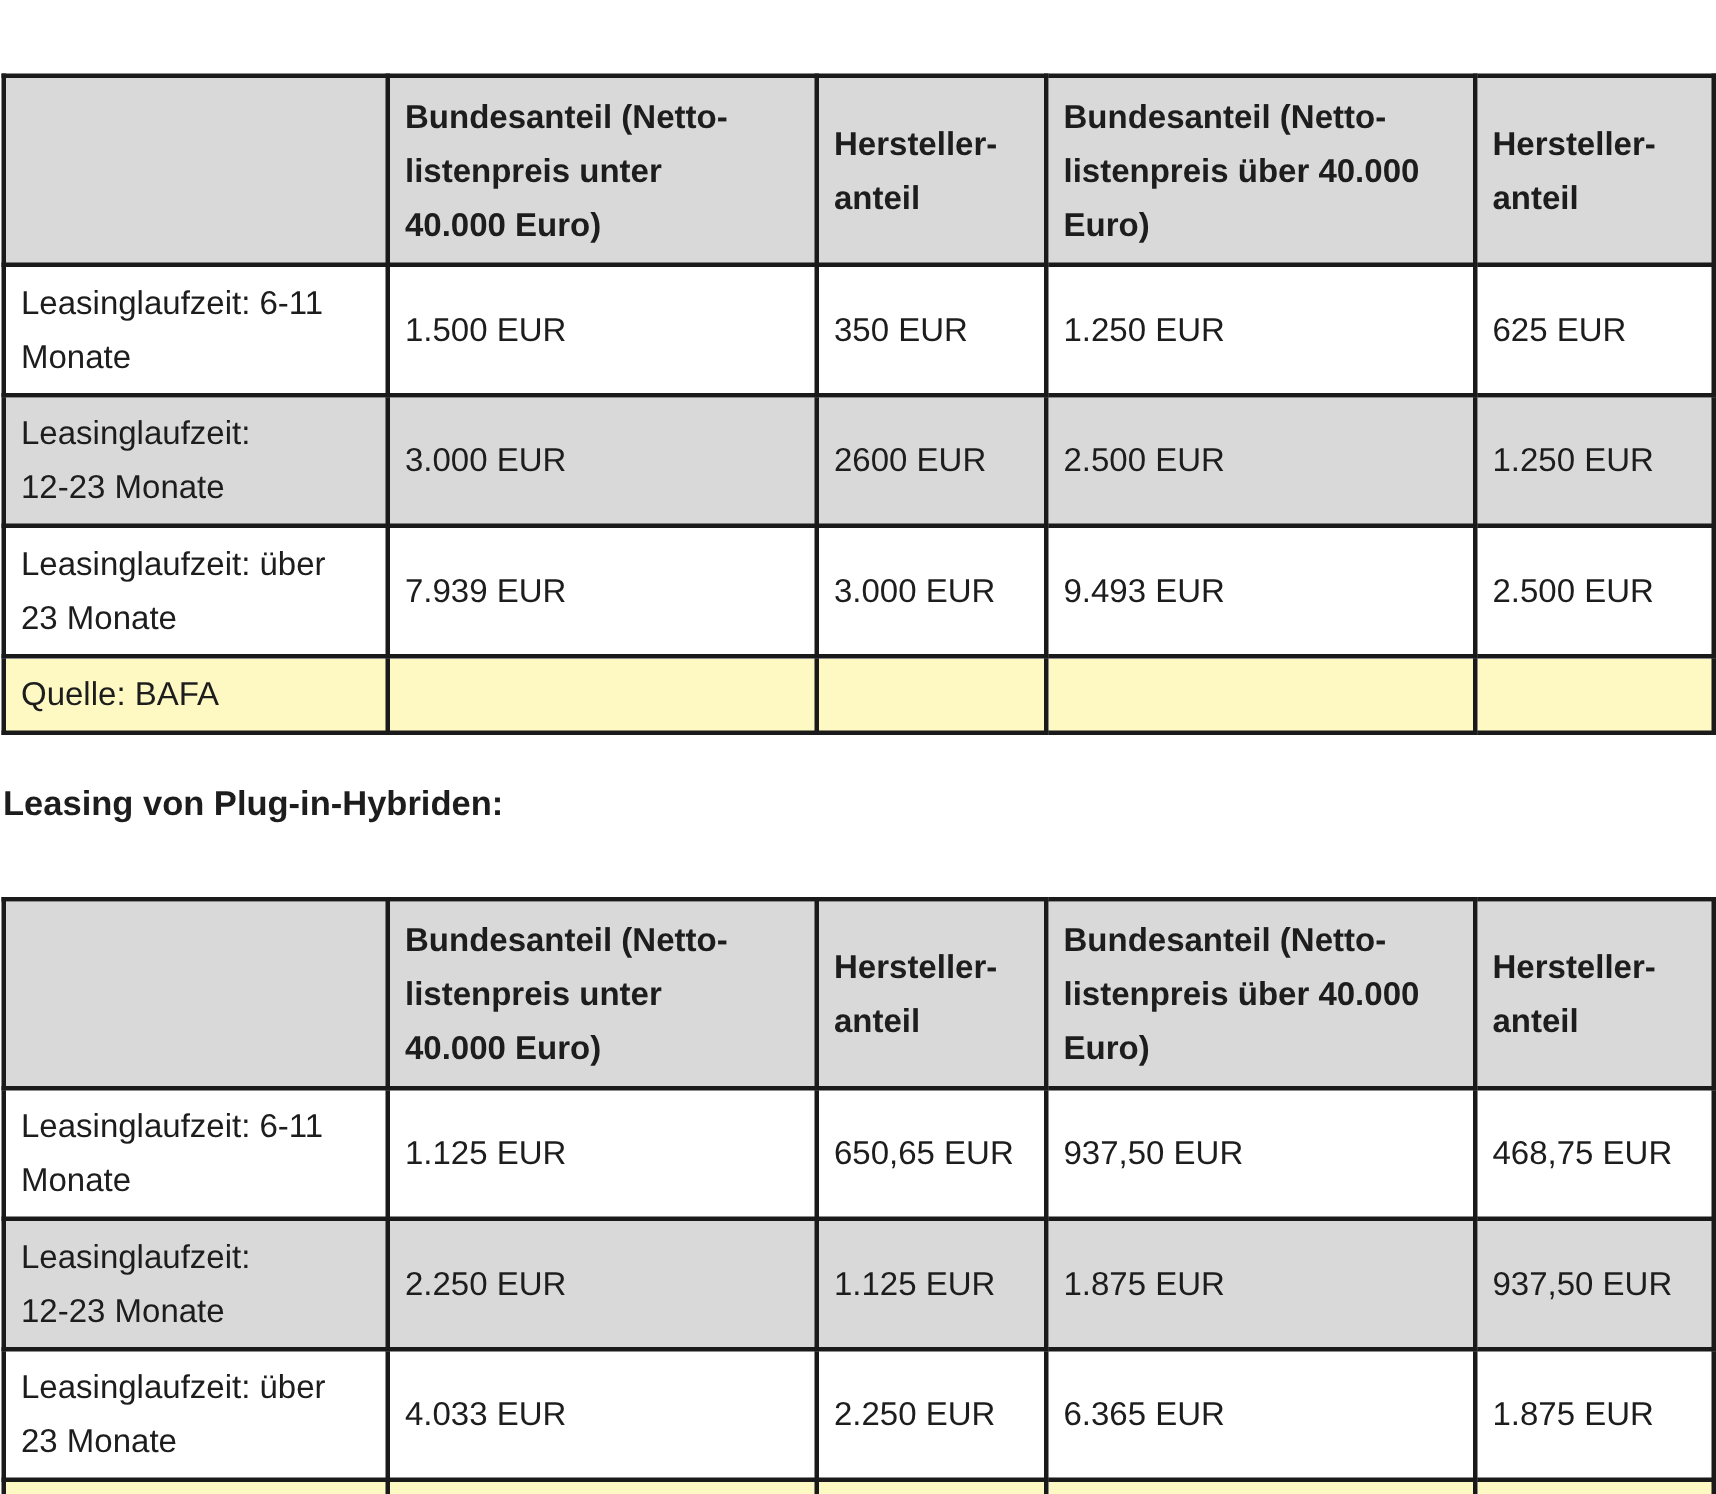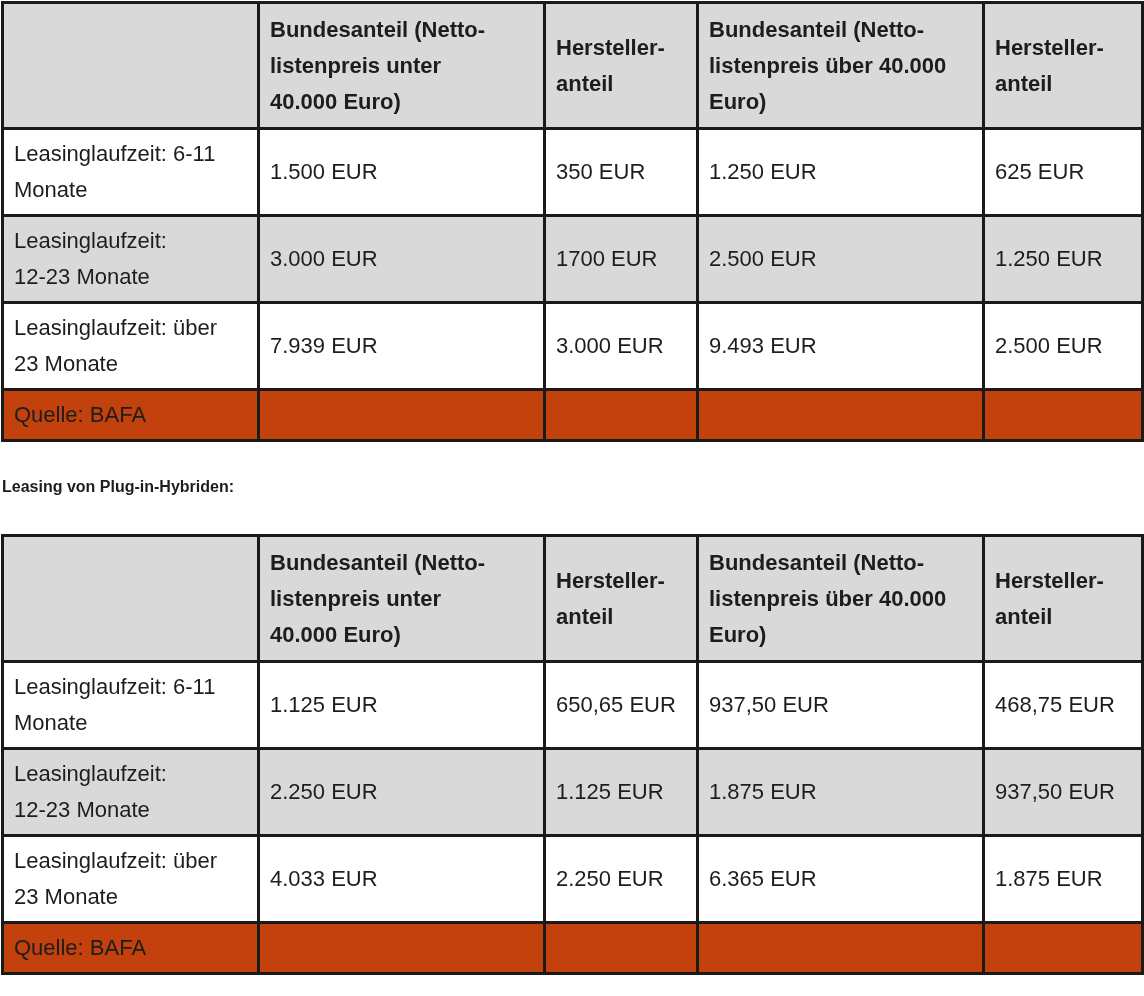--- a/index.html
+++ b/index.html
@@ -12,20 +12,21 @@
     color: #1d1d1d;
   }
   .page {
     width: 1144px;
     padding: 1px 0 0 1px;
   }
   table.data-table {
     border-collapse: collapse;
     table-layout: fixed;
     width: 1140px;
+    margin-top: 48px;
   }
   table.data-table col.c1 { width: 256px; }
   table.data-table col.c2 { width: 286px; }
   table.data-table col.c3 { width: 153px; }
   table.data-table col.c4 { width: 286px; }
   table.data-table col.c5 { width: 159px; }
   table.data-table th,
   table.data-table td {
     border: 3px solid #1a1a1a;
     font-size: 22px;
@@ -38,23 +39,23 @@
   }
   table.data-table thead th {
     background: #d9d9d9;
     font-weight: bold;
     height: 126px;
   }
   table.data-table tbody tr.body-row { height: 65px; }
   table.data-table tbody tr.body-row td { background: #ffffff; }
   table.data-table tbody tr.body-row.alt td { background: #d9d9d9; }
   table.data-table tbody tr.source-row { height: 50px; }
-  table.data-table tbody tr.source-row td { background: #c2410c; }
+  table.data-table tbody tr.source-row td { background: #fef9c3; }
   .section-heading {
-    font-size: 16px;
+    font-size: 23px;
     font-weight: bold;
     line-height: 30px;
     margin: 30px 0 32px 0;
     padding-left: 1px;
     color: #1d1d1d;
   }
 </style>
 </head>
 <body>
 
@@ -89,21 +90,21 @@
 Monate</td>
         <td>1.500 EUR</td>
         <td>350 EUR</td>
         <td>1.250 EUR</td>
         <td>625 EUR</td>
       </tr>
       <tr class="body-row alt">
         <td>Leasinglaufzeit:
 12-23 Monate</td>
         <td>3.000 EUR</td>
-        <td>1700 EUR</td>
+        <td>2600 EUR</td>
         <td>2.500 EUR</td>
         <td>1.250 EUR</td>
       </tr>
       <tr class="body-row">
         <td>Leasinglaufzeit: über
 23 Monate</td>
         <td>7.939 EUR</td>
         <td>3.000 EUR</td>
         <td>9.493 EUR</td>
         <td>2.500 EUR</td>

